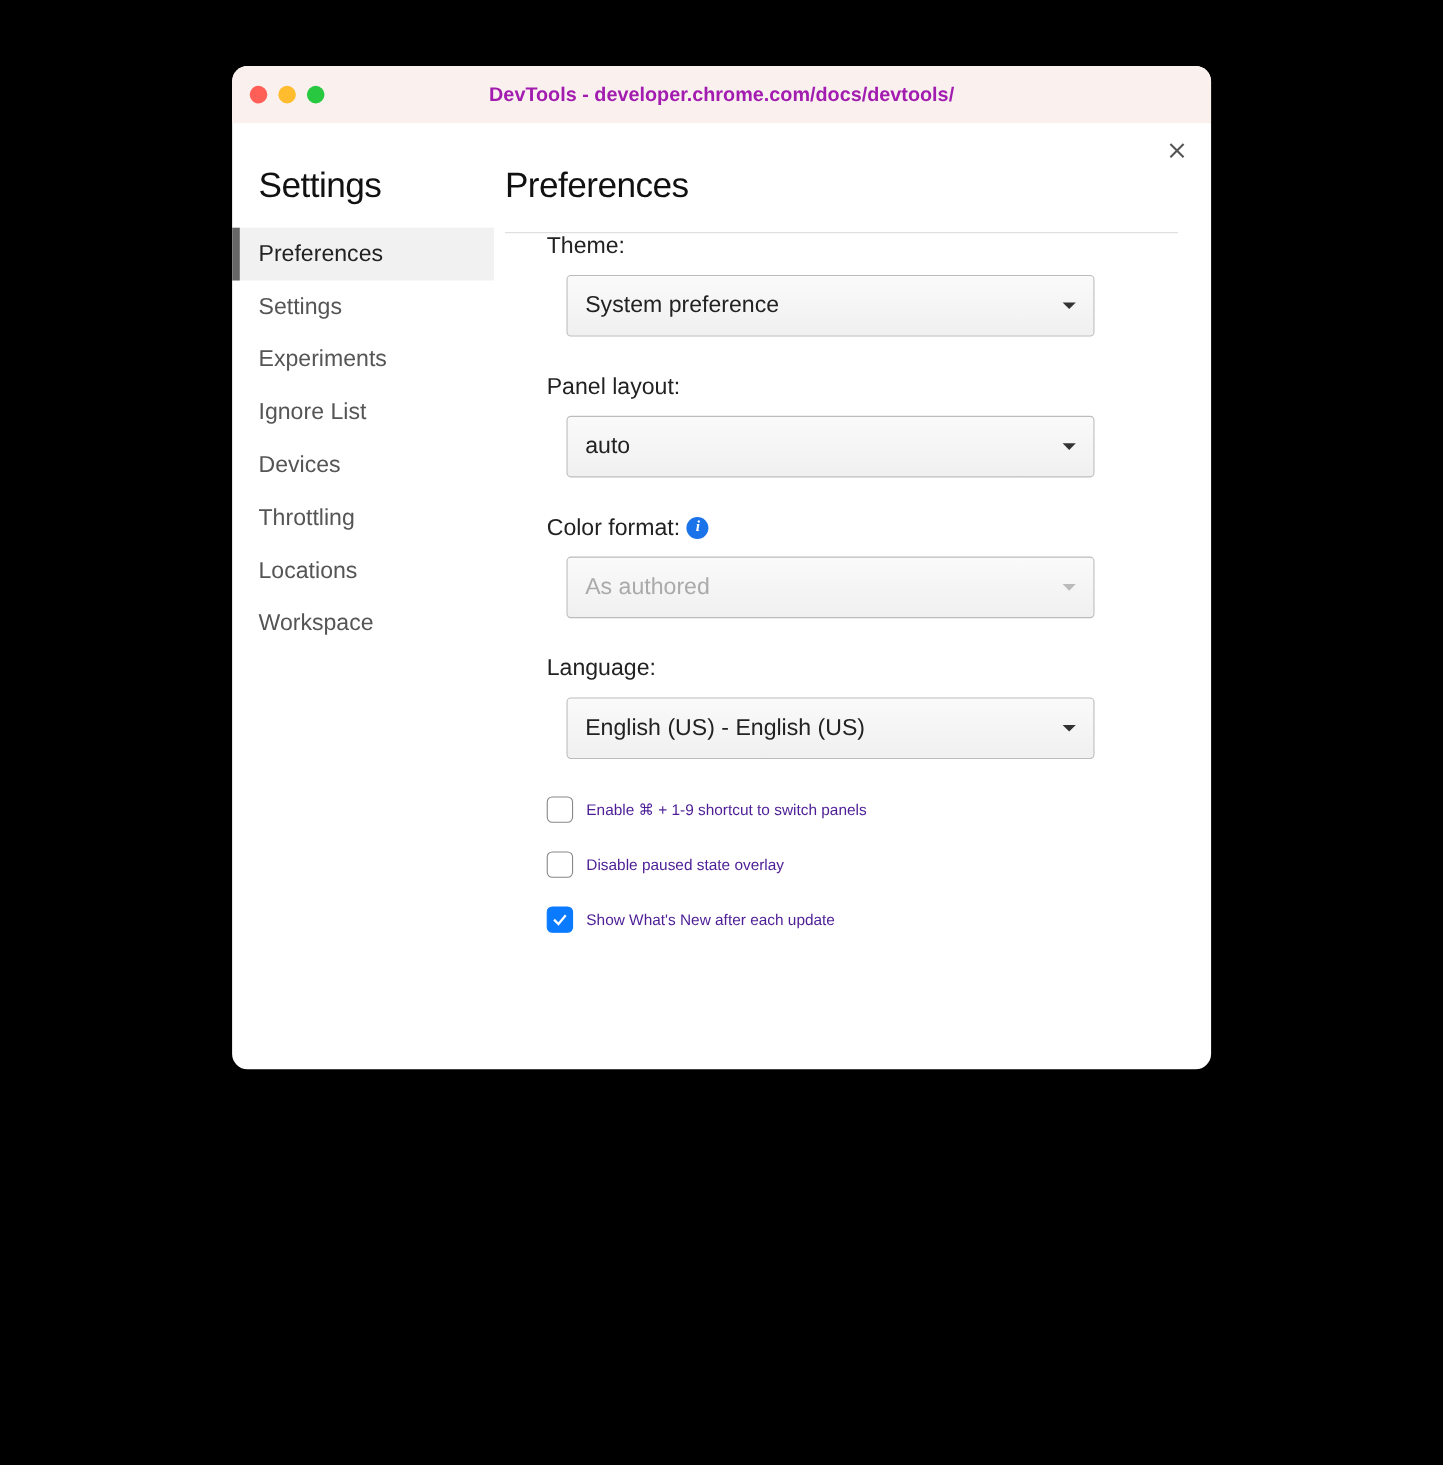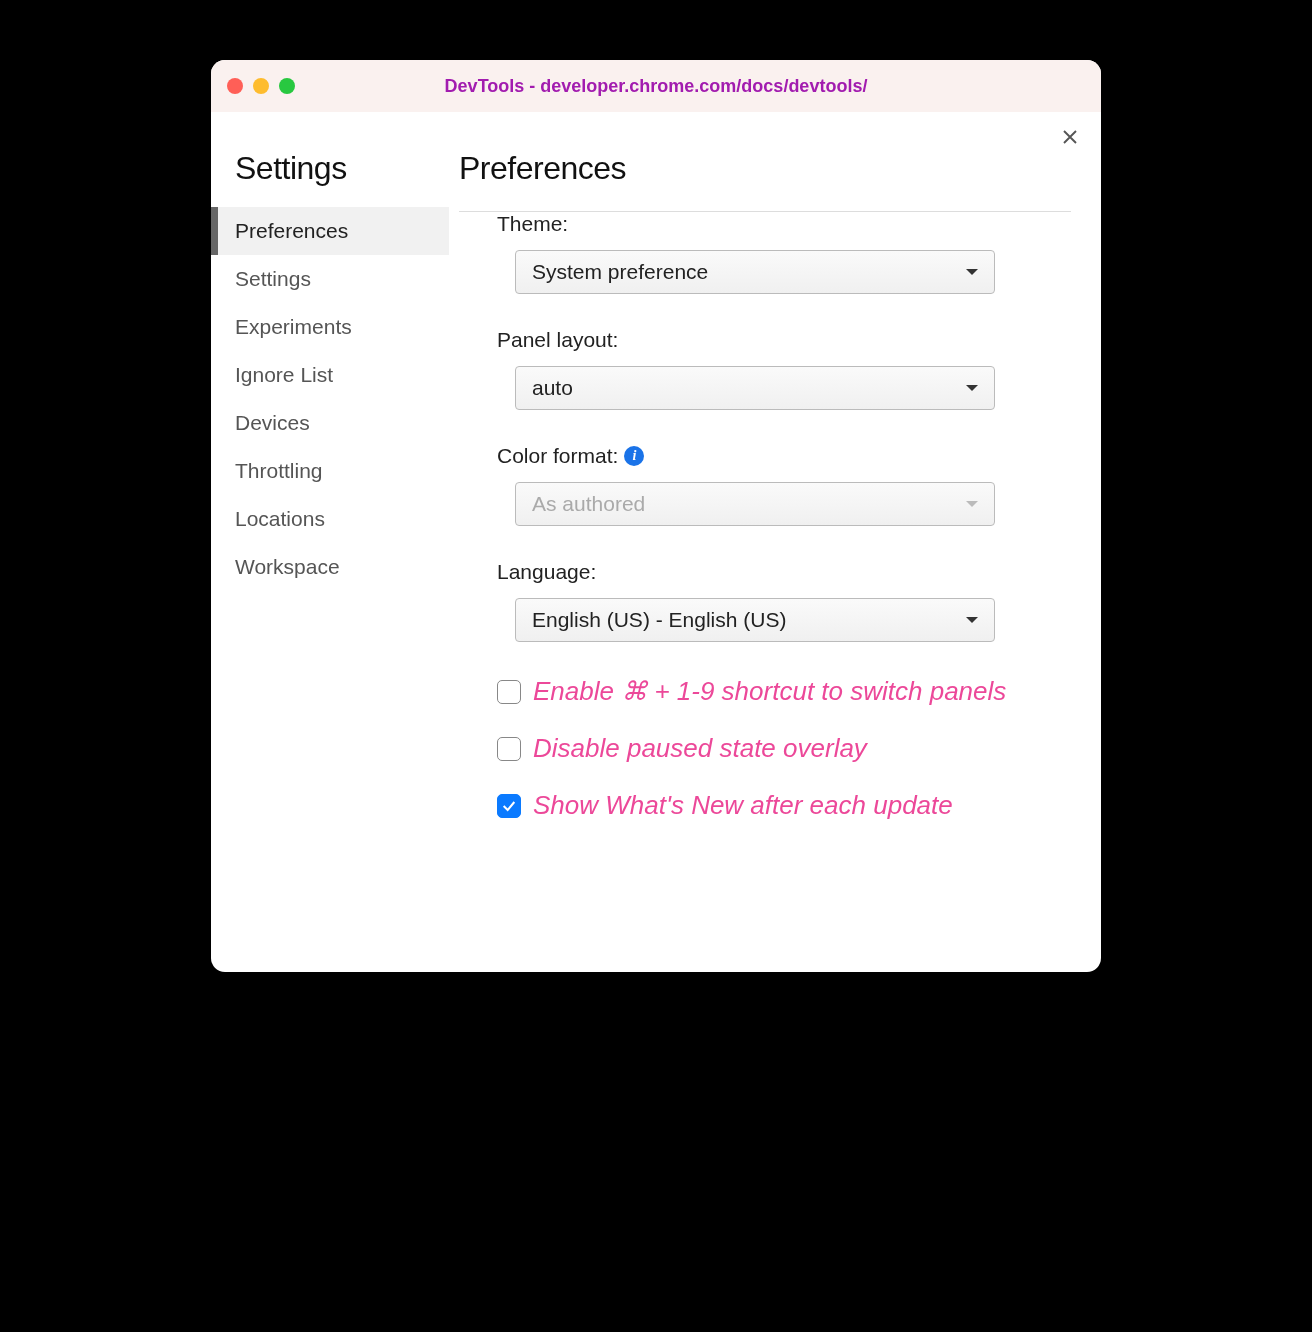--- a/index.html
+++ b/index.html
@@ -137,21 +137,21 @@
       align-items: center;
       justify-content: center;
       font-size: 14px;
       font-weight: bold;
       font-style: italic;
       font-family: Georgia, serif;
     }
     .select {
       margin-left: 18px;
       width: 480px;
-      height: 44px;
+      height: 56px;
       border: 1px solid #bbb;
       border-radius: 4px;
       background: linear-gradient(#fafafa, #f0f0f0);
       display: flex;
       align-items: center;
       justify-content: space-between;
       padding: 0 16px;
       font-size: 21px;
       color: #222;
       cursor: pointer;
@@ -169,24 +169,23 @@
       border-left: 6px solid transparent;
       border-right: 6px solid transparent;
       border-top: 6px solid #333;
     }
     .checkbox-row {
       margin-left: 38px;
       display: flex;
       align-items: center;
       gap: 12px;
       margin-bottom: 26px;
-      font-size: 26px;
-      color: #ec4899;
+      font-size: 14px;
+      color: #4c1d95;
       cursor: pointer;
-      font-style: italic;
     }
     .checkbox {
       width: 24px;
       height: 24px;
       border: 1.5px solid #888;
       border-radius: 5px;
       background: #fff;
       display: flex;
       align-items: center;
       justify-content: center;

